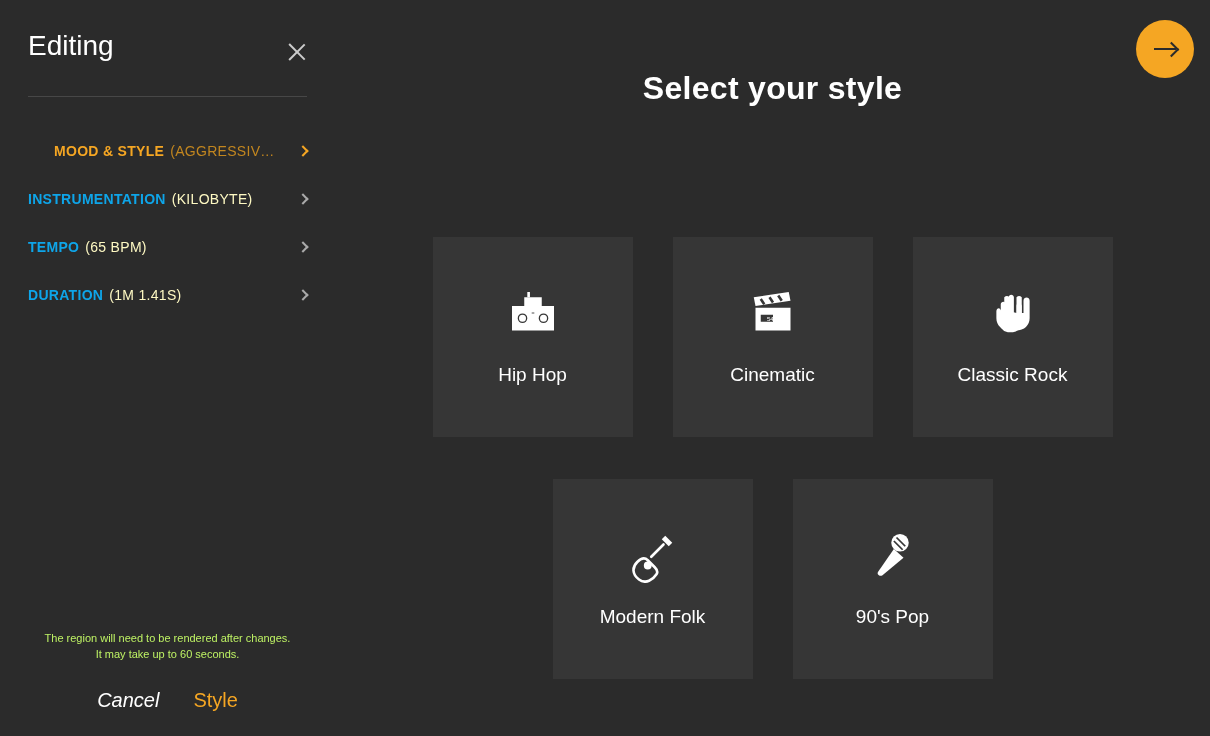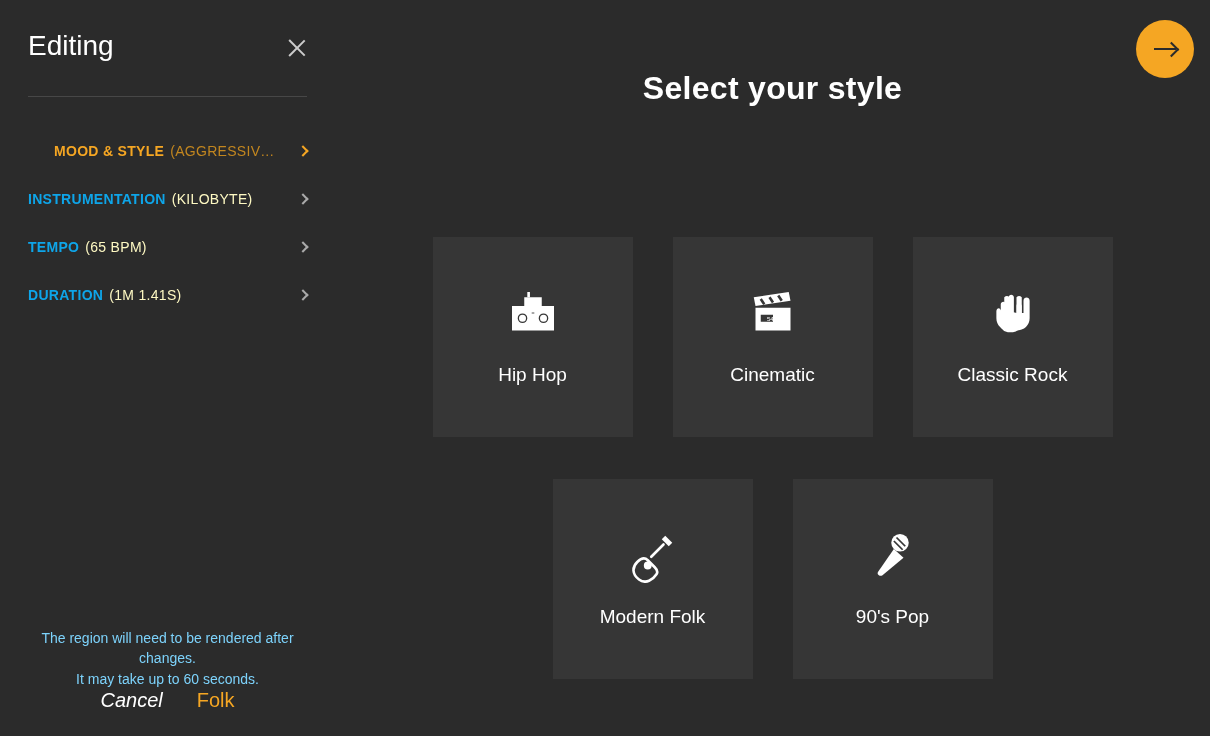--- a/index.html
+++ b/index.html
@@ -16,21 +16,21 @@
   .sidebar {
     position: absolute;
     left: 0; top: 0;
     width: 335px;
     height: 100%;
     padding: 30px 28px 20px 28px;
   }
   .sidebar-header {
     display: flex;
     justify-content: space-between;
-    align-items: center;
+    align-items: flex-end;
     gap: 32px;
   }
   .sidebar-title {
     font-size: 28px;
     font-weight: 400;
     color: #fff;
   }
   .close-x {
     width: 20px; height: 20px;
     position: relative;
@@ -96,23 +96,24 @@
     border-color: #f5a623;
   }
 
   .sidebar-footer {
     position: absolute;
     left: 28px; right: 28px;
     bottom: 24px;
     text-align: center;
   }
   .footer-note {
-    color: #7dd3fc;
-    font-size: 14px;
+    color: #bef264;
+    font-size: 11px;
     line-height: 1.45;
+    margin-bottom: 26px;
   }
   .footer-actions {
     display: flex;
     justify-content: center;
     gap: 34px;
   }
   .btn-text {
     font-size: 20px;
     font-weight: 500;
     cursor: pointer;
@@ -237,21 +238,21 @@
     </li>
   </ul>
 
   <div class="sidebar-footer">
     <p class="footer-note">
       <span>The region will need to be rendered after changes.</span><br>
       <span>It may take up to 60 seconds.</span>
     </p>
     <div class="footer-actions">
       <button class="btn-text btn-cancel">Cancel</button>
-      <button class="btn-text btn-save">Folk</button>
+      <button class="btn-text btn-save">Style</button>
     </div>
   </div>
 </aside>
 
 <main class="main">
   <div class="next-btn">
     <div class="arrow"></div>
   </div>
 
   <h2 class="main-title">Select your style</h2>

